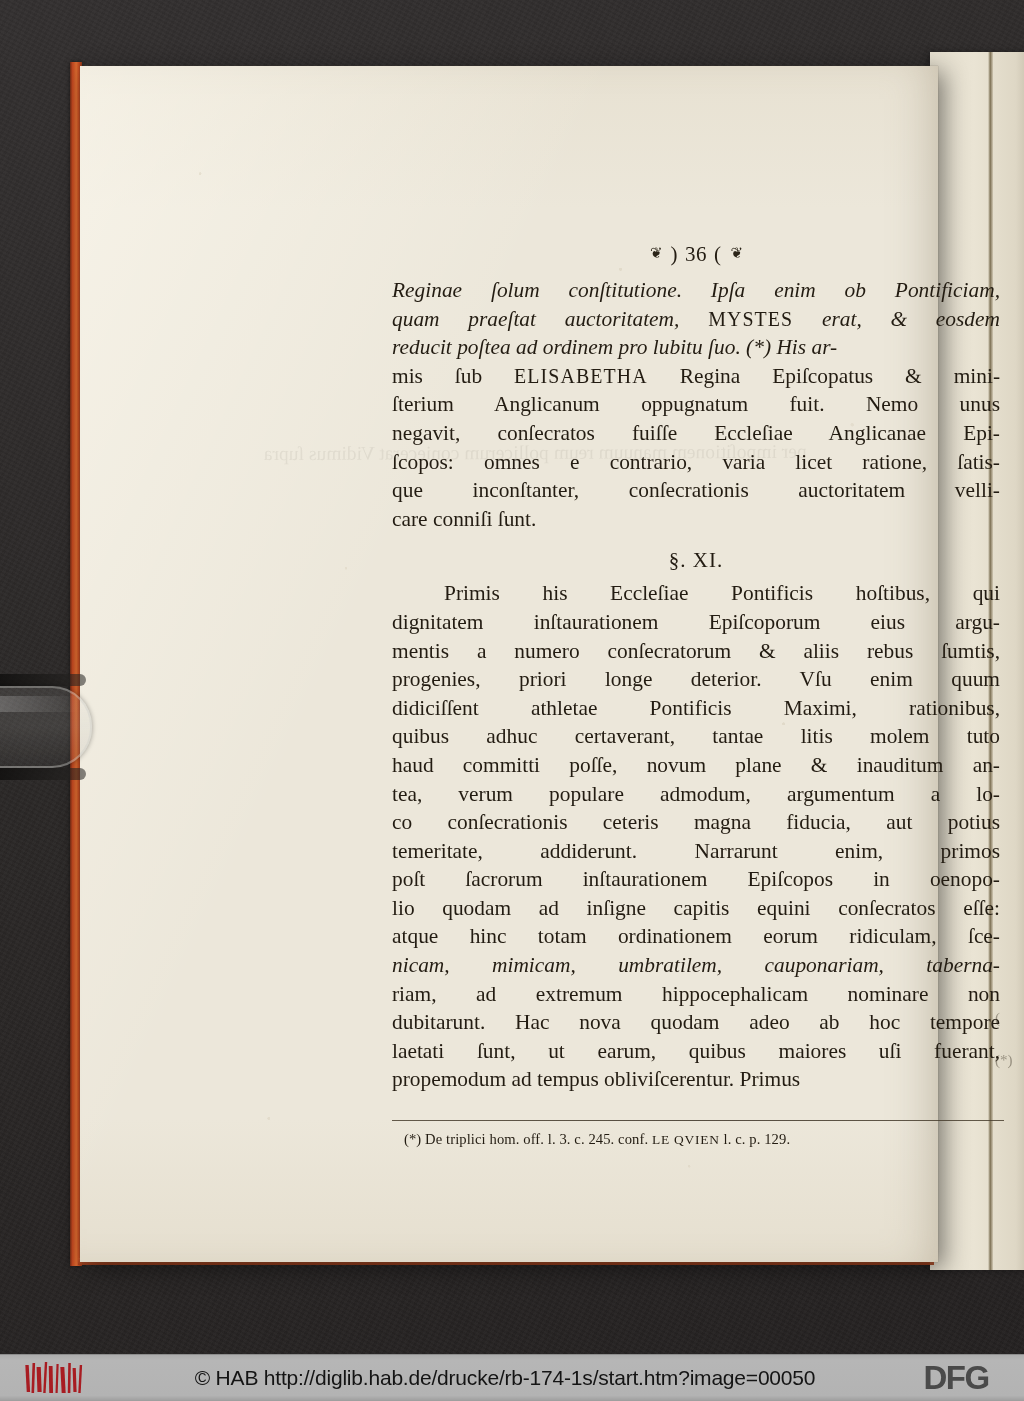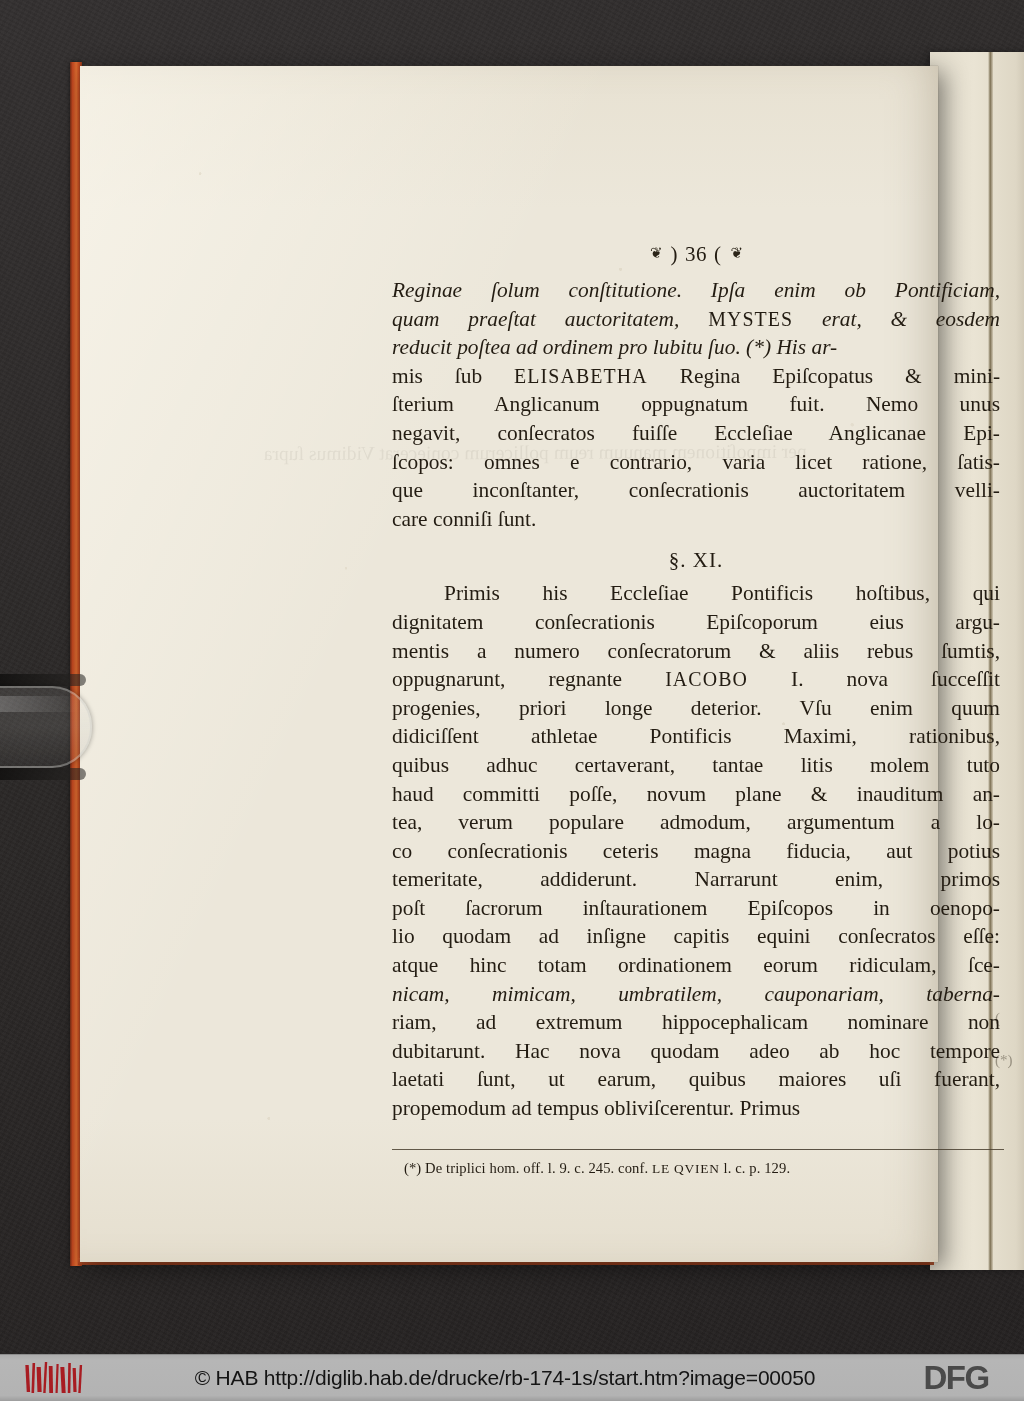--- a/index.html
+++ b/index.html
@@ -305,23 +305,22 @@
         <span class="line j">negavit, conſecratos fuiſſe Eccleſiae Anglicanae Epi-</span>
         <span class="line j">ſcopos: omnes e contrario, varia licet ratione, ſatis-</span>
         <span class="line j">que inconſtanter, conſecrationis auctoritatem velli-</span>
         <span class="line j last">care conniſi ſunt.</span>
       </div>
 
       <div class="section-mark">§. XI.</div>
 
       <div class="para">
         <span class="line j"><span class="indent"></span><span>Primis his Eccleſiae Pontificis hoſtibus, qui</span></span>
-        <span class="line j">dignitatem conſecrationis Epiſcoporum eius argu-</span>
+        <span class="line j">dignitatem inſtaurationem Epiſcoporum eius argu-</span>
         <span class="line j">mentis a numero conſecratorum &amp; aliis rebus ſumtis,</span>
-        <span class="line j">oppugnarunt, regnante <span class="sc">IACOBO</span> I. nova ſucceſſit</span>
         <span class="line j">progenies, priori longe deterior.  Vſu enim quum</span>
         <span class="line j">didiciſſent athletae Pontificis Maximi, rationibus,</span>
         <span class="line j">quibus adhuc certaverant, tantae litis molem tuto</span>
         <span class="line j">haud committi poſſe, novum plane &amp; inauditum an-</span>
         <span class="line j">tea, verum populare admodum, argumentum a lo-</span>
         <span class="line j">co conſecrationis ceteris magna fiducia, aut potius</span>
         <span class="line j">temeritate, addiderunt.  Narrarunt enim, primos</span>
         <span class="line j">poſt ſacrorum inſtaurationem Epiſcopos in oenopo-</span>
         <span class="line j">lio quodam ad inſigne capitis equini conſecratos eſſe:</span>
         <span class="line j">atque hinc totam ordinationem eorum ridiculam, ſce-</span>
@@ -330,21 +329,21 @@
         <span class="line j">dubitarunt.  Hac nova quodam adeo ab hoc tempore</span>
         <span class="line j">laetati ſunt, ut earum, quibus maiores uſi fuerant,</span>
         <span class="line j last">propemodum ad tempus obliviſcerentur.  Primus</span>
       </div>
 
 
       <div class="fn-rule"></div>
 
       <div class="footnote">
         <span>(*)</span>
-        <span>De triplici hom. off. l. 9. c. 245. conf.</span>
+        <span>De triplici hom. off. l. 3. c. 245. conf.</span>
         <span class="sc">LE QVIEN</span>
         <span>l. c. p. 129.</span>
       </div>
 
     </div>
   </div>
 
   <div class="clip">
     <div class="arm-top"></div>
     <div class="band"></div>

